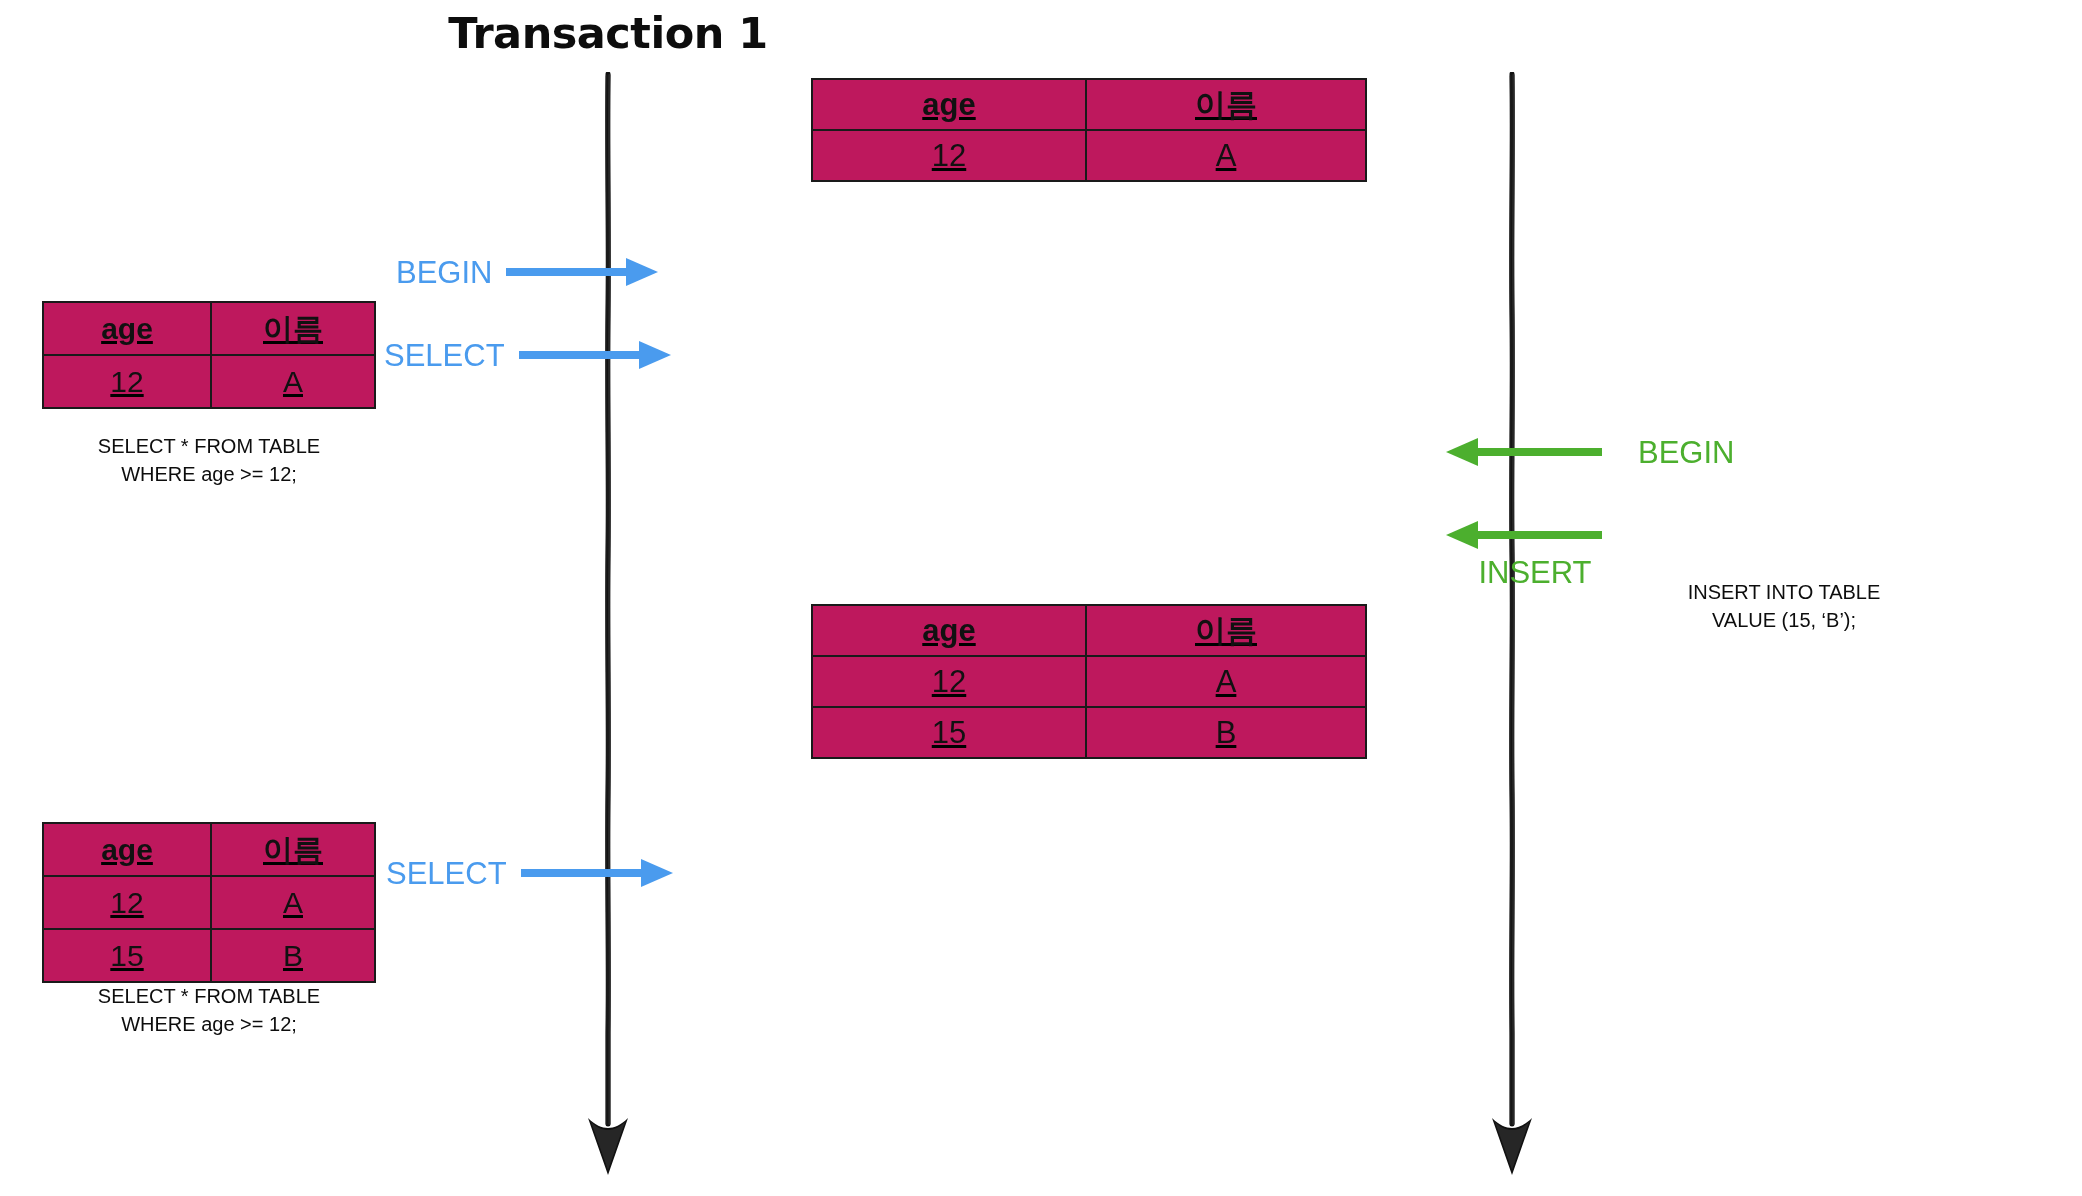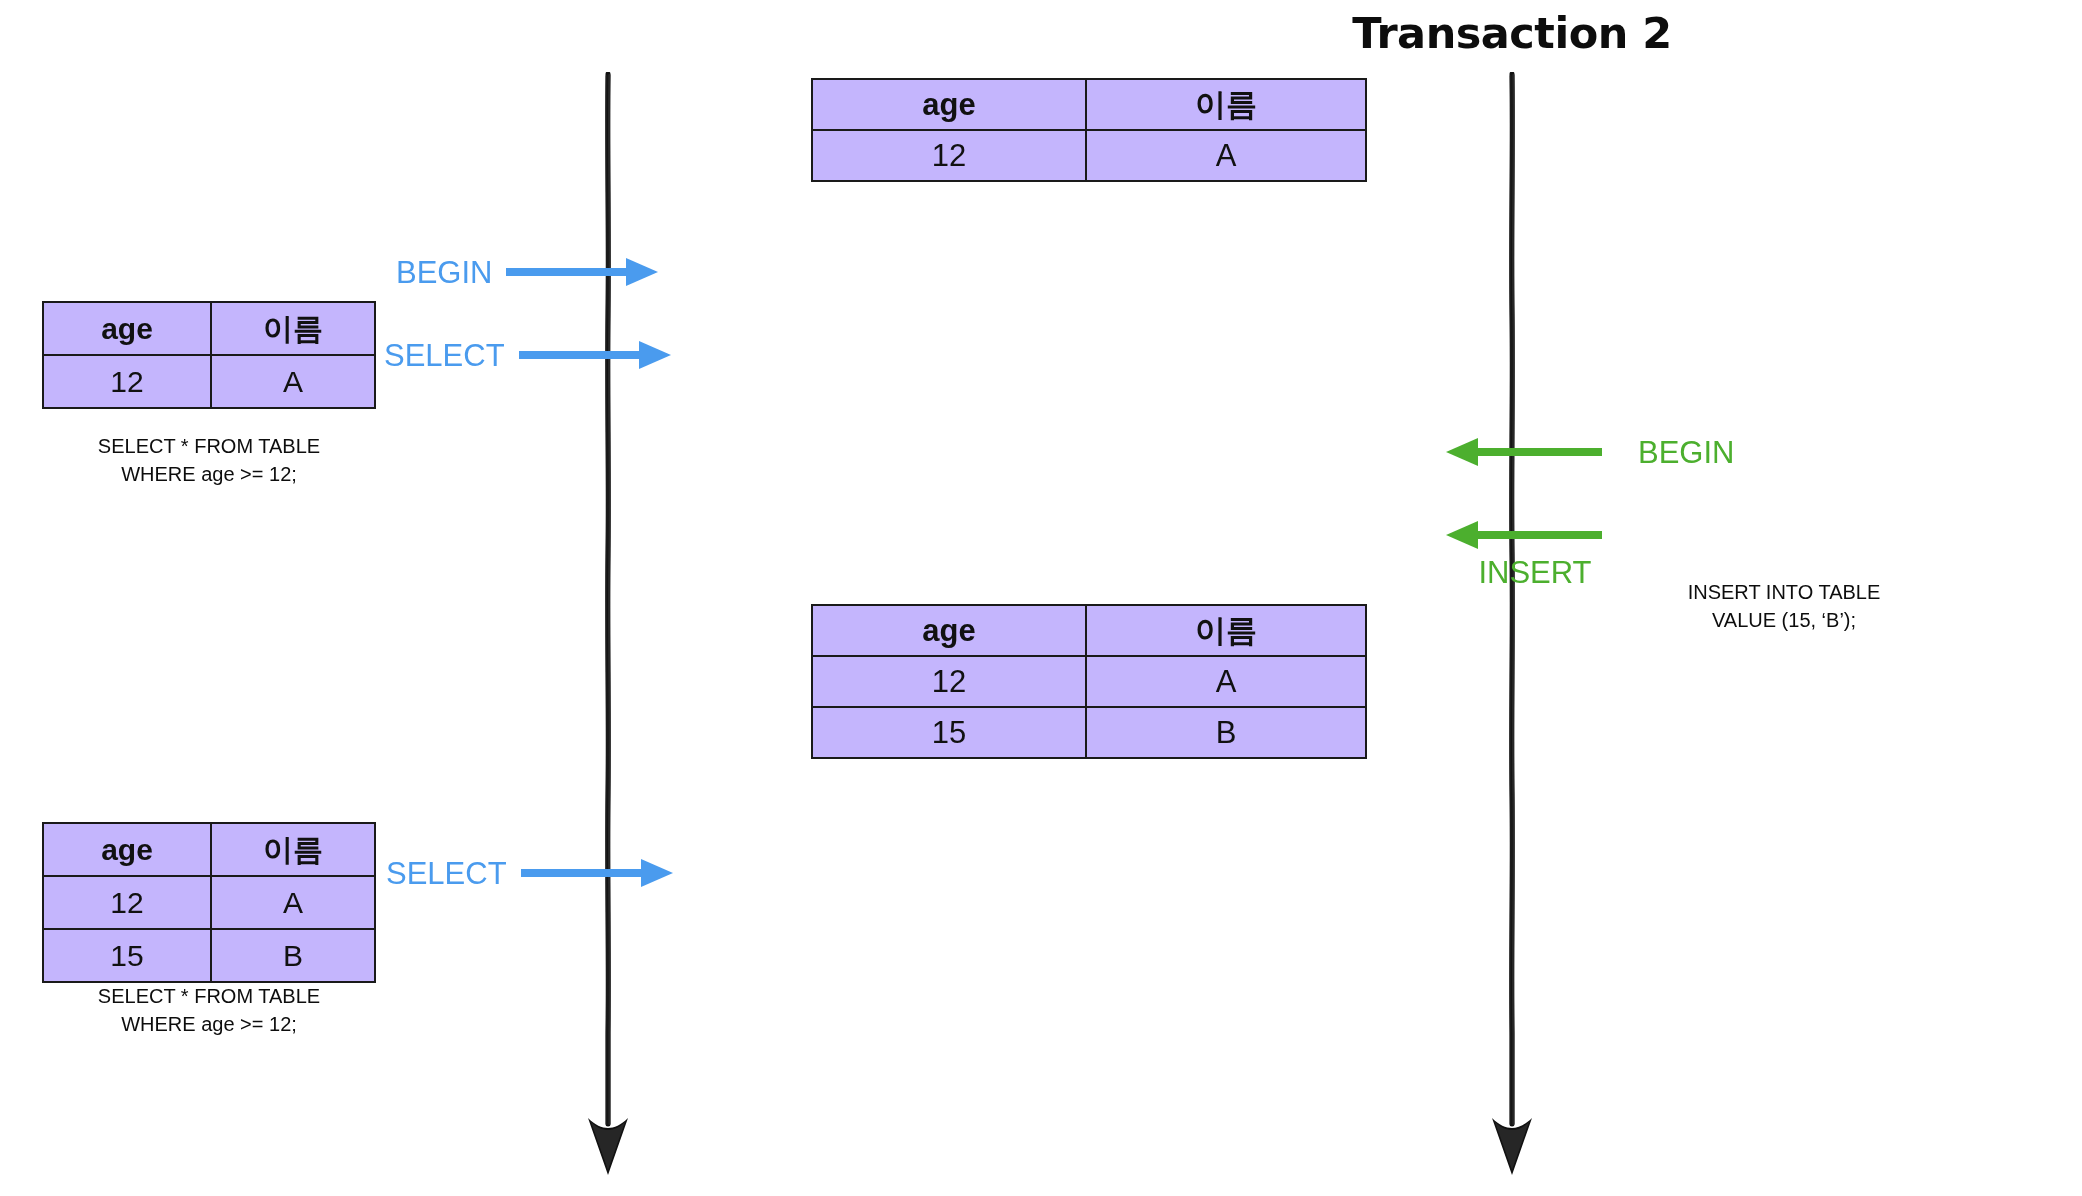--- a/index.html
+++ b/index.html
@@ -35,22 +35,23 @@
   .lifeline {
     position: absolute;
     transform: translateX(-50%);
     pointer-events: none;
   }
 
   
   .dbtable {
     position: absolute;
     border-collapse: collapse;
-    background: #c4b5fd;
+    background: #be185d;
     table-layout: fixed;
+    text-decoration: underline;
   }
   .dbtable td, .dbtable th {
     border: 2.5px solid #1a1a1a;
     text-align: center;
     color: #111111;
     font-family: "Liberation Sans", sans-serif;
     padding: 0;
   }
   .dbtable th {
     font-weight: 700;
@@ -96,22 +97,22 @@
   }
   .msg-label.blue  { color: #4a9bee; }
   .msg-label.green { color: #4caf2e; }
   .msg-arrow { display: block; }
 </style>
 </head>
 <body>
 
 <div id="canvas">
 
-
-  <div class="tx-title" style="left:1512px; top:8px;">Transaction 2</div>
+  <div class="tx-title" style="left:608px; top:8px;">Transaction 1</div>
+
 
   <div class="lifeline" style="left:608px; top:72px;">
     <svg width="60" height="1116" viewBox="0 0 60 1116" xmlns="http://www.w3.org/2000/svg">
       <path d="M30 2 C29 80 31 160 30 240 C29 320 31 400 30 480 C29 560 31 640 30 720 C29 800 31 880 30 960 C30 1000 30 1030 30 1052" stroke="#111111" stroke-width="5" fill="none" stroke-linecap="round"></path>
       <path d="M31.4 3 C30.2 82 32.4 162 31.4 242 C30.2 322 32.4 402 31.4 482 C30.2 562 32.4 642 31.4 722 C30.2 802 32.4 882 31.4 962 C31.4 1002 31.4 1031 31.4 1052" stroke="#2b2b2b" stroke-width="2.2" fill="none" stroke-linecap="round" opacity="0.85"></path>
       <path d="M28.6 4 C27.6 84 29.8 164 28.6 244 C27.6 324 29.8 404 28.6 484 C27.6 564 29.8 644 28.6 724 C27.6 804 29.8 884 28.6 964 C28.6 1004 28.6 1032 28.6 1052" stroke="#1f1f1f" stroke-width="1.8" fill="none" stroke-linecap="round" opacity="0.8"></path>
       <path d="M10 1046 L30 1103 L50 1046 C43 1053 36 1056 30 1056 C24 1056 17 1053 10 1046 Z" fill="#111111"></path>
       <path d="M13 1050 L30 1098 L47 1050 C41 1056 35 1058 30 1058 C25 1058 19 1056 13 1050 Z" fill="#262626"></path>
     </svg>
   </div>

